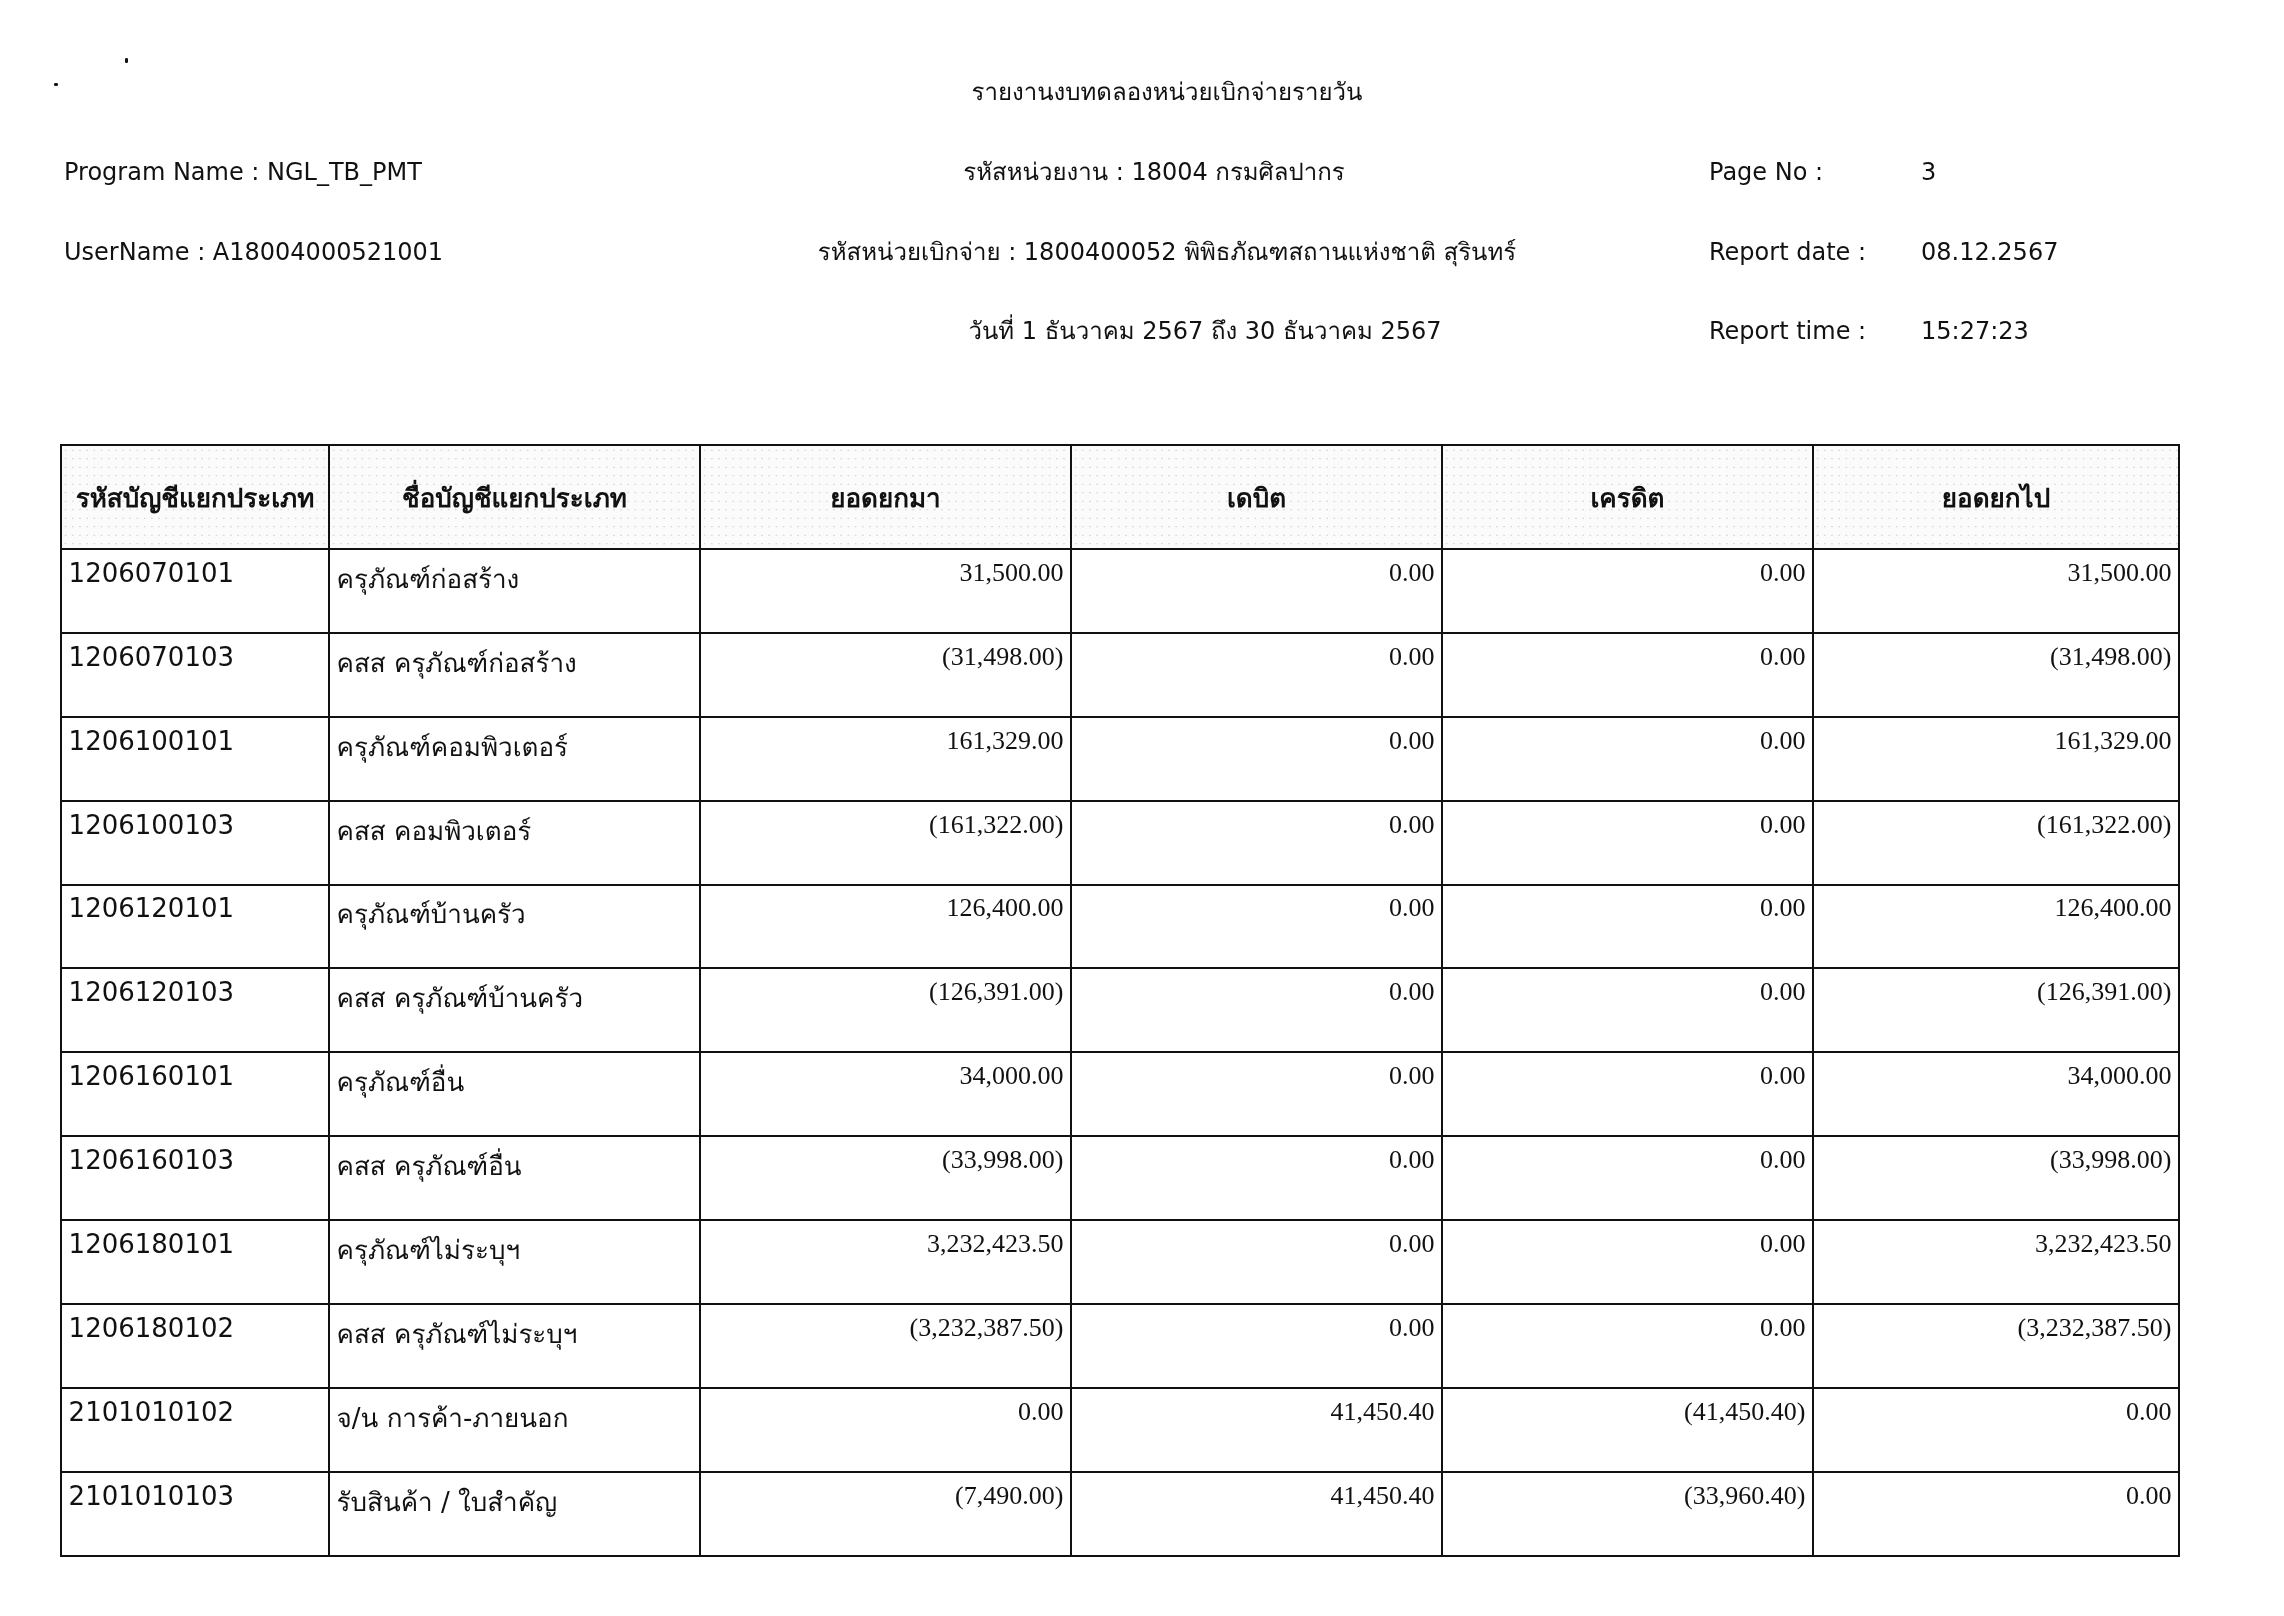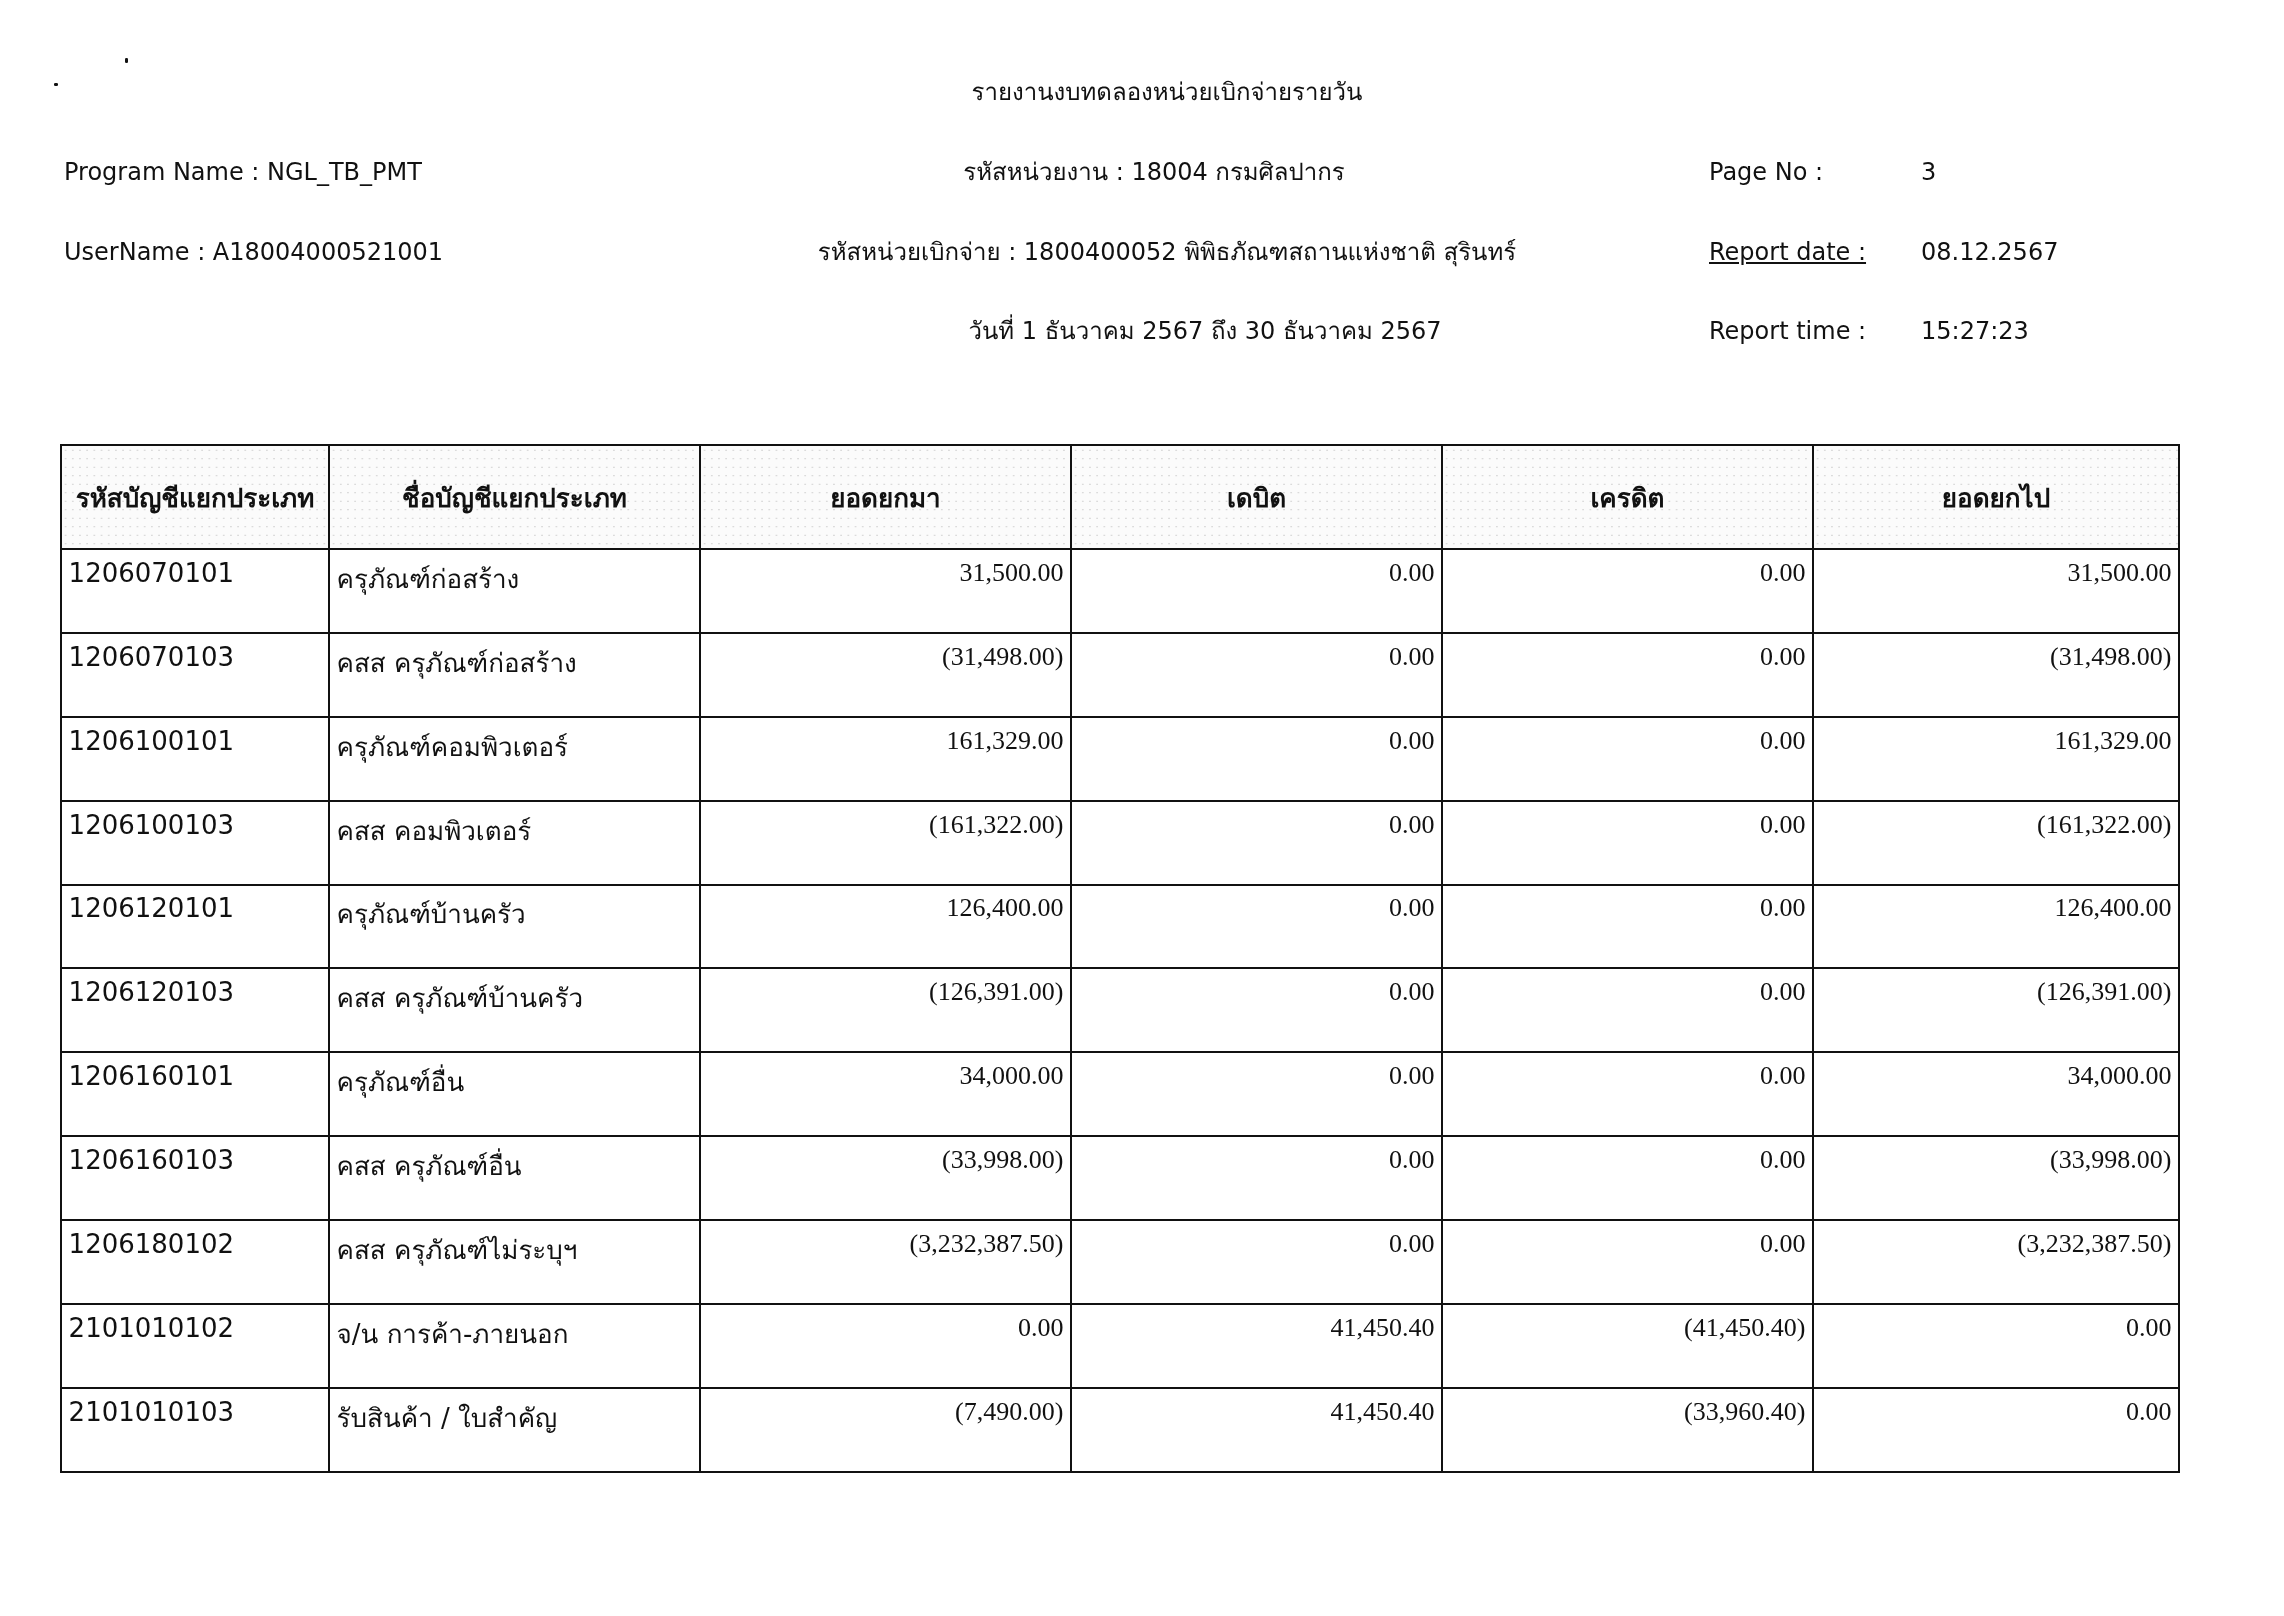--- a/index.html
+++ b/index.html
@@ -56,21 +56,21 @@
 
 <div class="abs hdr center" style="left:1167px; top:77px;">รายงานงบทดลองหน่วยเบิกจ่ายรายวัน</div>
 
 <div class="abs hdr" style="left:64px; top:157px;">Program Name : NGL_TB_PMT</div>
 <div class="abs hdr center" style="left:1154px; top:157px;">รหัสหน่วยงาน : 18004 กรมศิลปากร</div>
 <div class="abs hdr" style="left:1709px; top:157px;">Page No :</div>
 <div class="abs hdr" style="left:1921px; top:157px;">3</div>
 
 <div class="abs hdr" style="left:64px; top:237px;">UserName : A18004000521001</div>
 <div class="abs hdr center" style="left:1167px; top:237px;">รหัสหน่วยเบิกจ่าย : 1800400052 พิพิธภัณฑสถานแห่งชาติ สุรินทร์</div>
-<div class="abs hdr" style="left:1709px; top:237px;text-decoration:underline;">Report date :</div>
+<div class="abs hdr" style="left:1709px; top:237px;">Report date :</div>
 <div class="abs hdr" style="left:1921px; top:237px;">08.12.2567</div>
 
 <div class="abs hdr center" style="left:1164px; top:316px;margin-left:41px;">วันที่ 1 ธันวาคม 2567 ถึง 30 ธันวาคม 2567</div>
 <div class="abs hdr" style="left:1709px; top:316px;">Report time :</div>
 <div class="abs hdr" style="left:1921px; top:316px;">15:27:23</div>
 
 <table class="report">
   <colgroup>
     <col class="c-code">
       <col class="c-name">
@@ -148,20 +148,28 @@
       </tr>
       <tr>
         <td class="txt">1206160103</td>
         <td class="txt">คสส ครุภัณฑ์อื่น</td>
         <td class="num">(33,998.00)</td>
         <td class="num">0.00</td>
         <td class="num">0.00</td>
         <td class="num">(33,998.00)</td>
       </tr>
       <tr>
+        <td class="txt">1206180101</td>
+        <td class="txt">ครุภัณฑ์ไม่ระบุฯ</td>
+        <td class="num">3,232,423.50</td>
+        <td class="num">0.00</td>
+        <td class="num">0.00</td>
+        <td class="num">3,232,423.50</td>
+      </tr>
+      <tr>
         <td class="txt">1206180102</td>
         <td class="txt">คสส ครุภัณฑ์ไม่ระบุฯ</td>
         <td class="num">(3,232,387.50)</td>
         <td class="num">0.00</td>
         <td class="num">0.00</td>
         <td class="num">(3,232,387.50)</td>
       </tr>
       <tr>
         <td class="txt">2101010102</td>
         <td class="txt">จ/น การค้า-ภายนอก</td>

